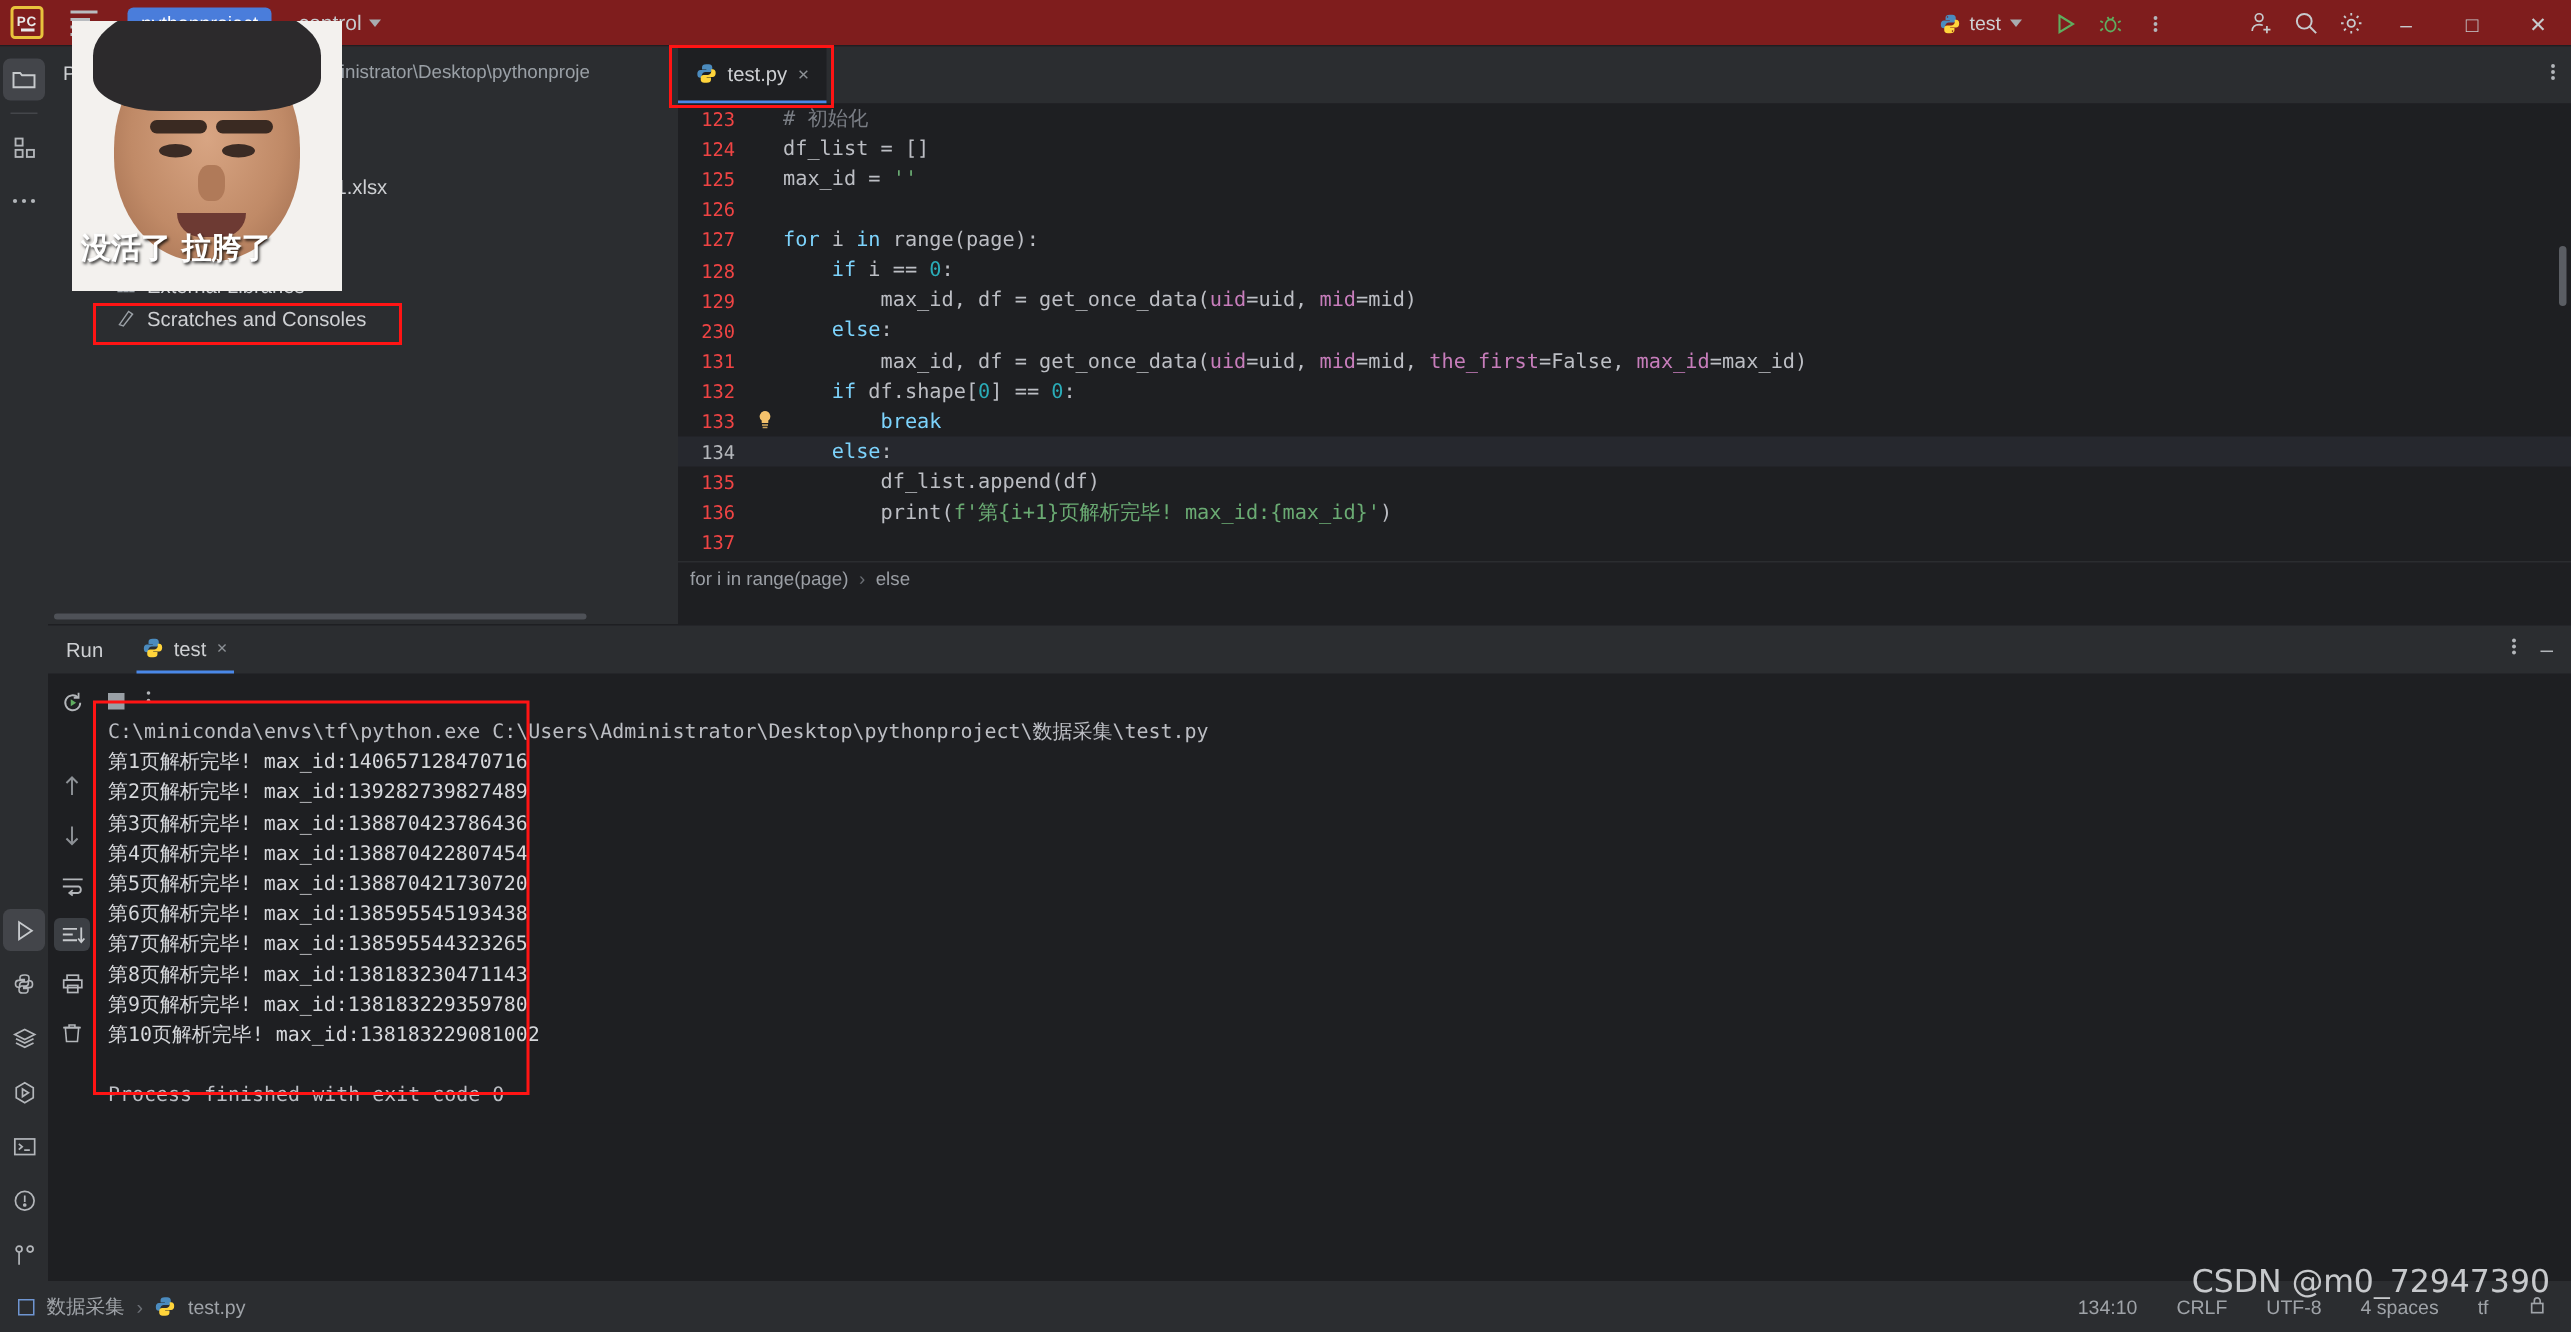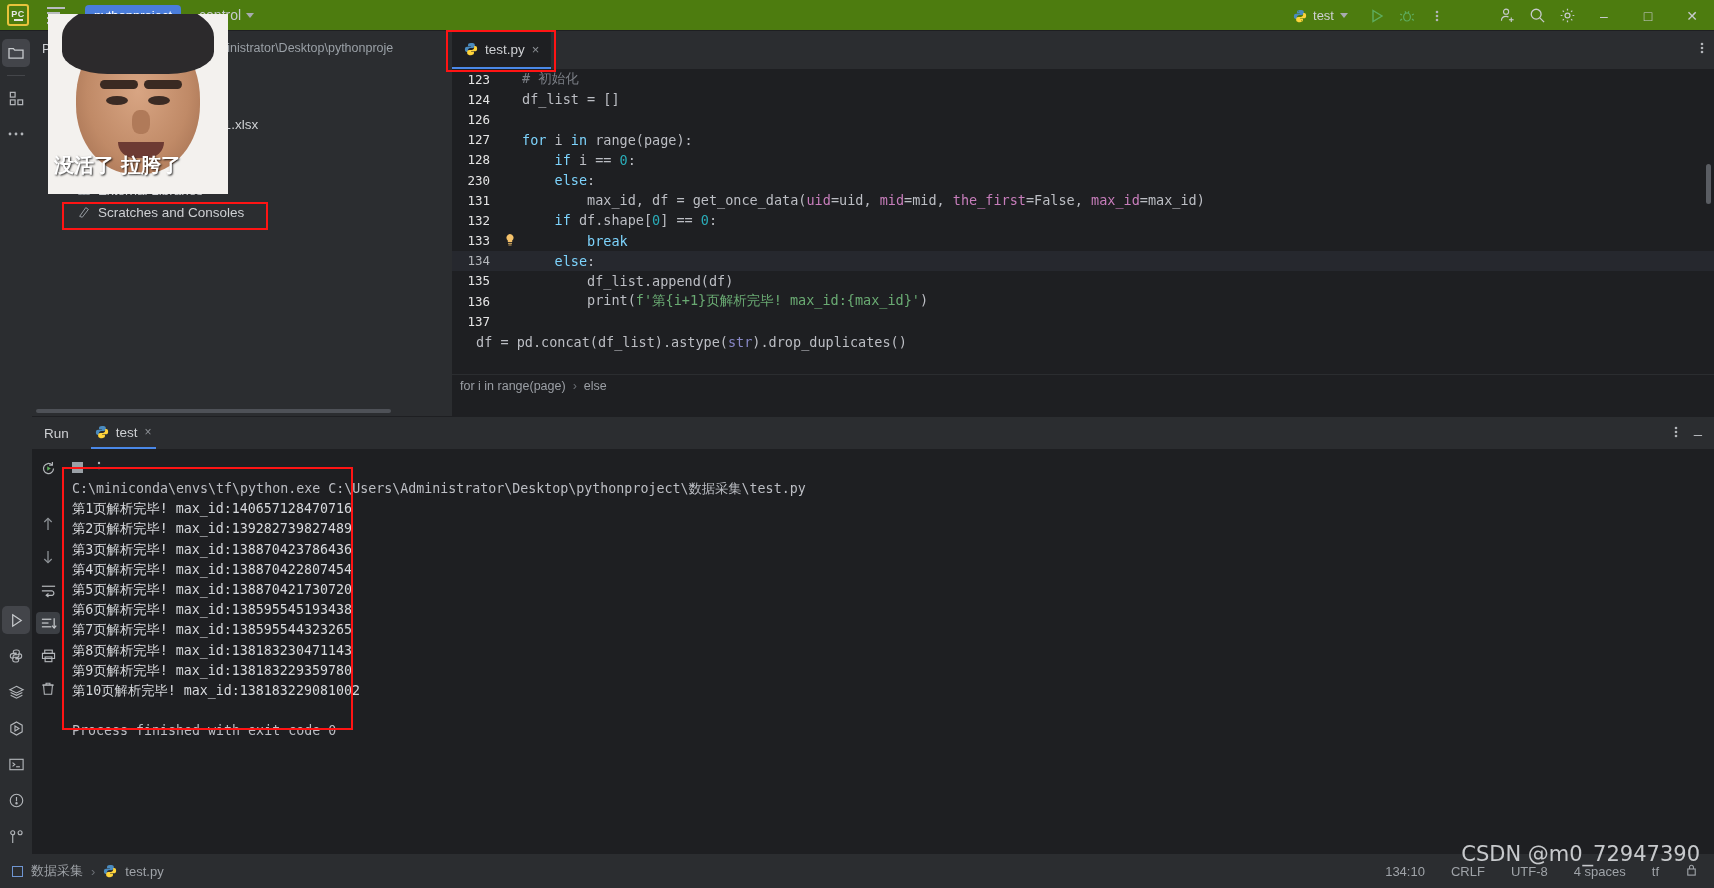--- a/index.html
+++ b/index.html
@@ -7,21 +7,21 @@
     width: 1714px; height: 888px;
     background: #1e1f22;
     font-family: "Liberation Sans", sans-serif;
     overflow: hidden;
   }
   #app { position: relative; width: 1714px; height: 888px; }
 
   
   .titlebar {
     position: absolute; top: 0; left: 0; width: 1714px; height: 31px;
-    background: #4d7c0f; display: flex; align-items: center;
+    background: #7f1d1d; display: flex; align-items: center;
     border-bottom: 1px solid #1e1f22;
   }
   .pc-logo {
     width: 22px; height: 22px; margin-left: 7px;
     border: 2px solid #e8c33c; border-radius: 3px;
     color: #e8e8e8; font-size: 9px; font-weight: bold;
     display: flex; flex-direction: column; align-items: center; justify-content: center;
     line-height: 8px; letter-spacing: .5px;
   }
   .pc-logo i { font-style: normal; }
@@ -76,21 +76,21 @@
   }
   .etab .close { color:#8d9196; font-size:13px; }
   .tab-actions { position:absolute; right:10px; color:#b3b6ba; font-size:16px; }
   .inspect-bar { position:absolute; right:6px; top:42px; display:flex; align-items:center; gap:9px; font-size:12px; }
   .warn-chip { color:#d9b05a; display:flex; align-items:center; gap:3px; }
   .ok-chip { color:#6aa84f; display:flex; align-items:center; gap:3px; }
   .code-area { position:relative; height:305px; overflow:hidden; background:#1e1f22;
     font-family:"DejaVu Sans Mono","Liberation Mono",monospace; font-size:13.5px; }
   .cl { display:flex; height:20.2px; align-items:center; white-space:pre; }
   .cl.current { background:#26282e; }
-  .gutter-num { width:46px; text-align:right; color:#e5e5e5; padding-right:8px; font-size:12.5px; flex:none; }
+  .gutter-num { width:46px; text-align:right; color:#ef4444; padding-right:8px; font-size:12.5px; flex:none; }
   .gutter-num.cur { color:#b4b7bb; }
   .gutter-ic { width:24px; text-align:center; flex:none; font-size:12px; }
   .code-txt { color:#bcbec4; }
   .kw { color:#7dd3fc; }
   .num { color:#2aacb8; }
   .str { color:#6aab73; }
   .argname { color:#c77dbb; }
   .cmt { color:#7a7e85; }
   .builtin { color:#8888c6; }
   .scroll-mark { position:absolute; right:3px; top:95px; width:5px; height:40px; background:#5a5d63; border-radius:3px; }
@@ -396,23 +396,25 @@
           </svg>
         <span>51</span>
       </span>
       <span style="color:#9aa0a6;font-size:11px">▾</span>
     </div>
 
     <div class="code-area">
 
       <div class="cl"><span class="gutter-num">123</span><span class="gutter-ic"></span><span><span class="cmt"># 初始化</span></span></div>
         <div class="cl"><span class="gutter-num">124</span><span class="gutter-ic"></span><span><span class="code-txt">df_list = []</span></span></div>
+        <div class="cl"><span class="gutter-num">125</span><span class="gutter-ic"></span><span><span class="code-txt">max_id = </span><span class="str">''</span></span></div>
         <div class="cl"><span class="gutter-num">126</span><span class="gutter-ic"></span><span></span></div>
         <div class="cl"><span class="gutter-num">127</span><span class="gutter-ic"></span><span><span class="kw">for</span><span class="code-txt"> i </span><span class="kw">in</span><span class="code-txt"> range(page):</span></span></div>
         <div class="cl"><span class="gutter-num">128</span><span class="gutter-ic"></span><span><span class="code-txt">    </span><span class="kw">if</span><span class="code-txt"> i == </span><span class="num">0</span><span class="code-txt">:</span></span></div>
+        <div class="cl"><span class="gutter-num">129</span><span class="gutter-ic"></span><span><span class="code-txt">        max_id, df = get_once_data(</span><span class="argname">uid</span><span class="code-txt">=uid, </span><span class="argname">mid</span><span class="code-txt">=mid)</span></span></div>
         <div class="cl"><span class="gutter-num">230</span><span class="gutter-ic"></span><span><span class="code-txt">    </span><span class="kw">else</span><span class="code-txt">:</span></span></div>
         <div class="cl"><span class="gutter-num">131</span><span class="gutter-ic"></span><span><span class="code-txt">        max_id, df = get_once_data(</span><span class="argname">uid</span><span class="code-txt">=uid, </span><span class="argname">mid</span><span class="code-txt">=mid, </span><span class="argname">the_first</span><span class="code-txt">=False, </span><span class="argname">max_id</span><span class="code-txt">=max_id)</span></span></div>
         <div class="cl"><span class="gutter-num">132</span><span class="gutter-ic"></span><span><span class="code-txt">    </span><span class="kw">if</span><span class="code-txt"> df.shape[</span><span class="num">0</span><span class="code-txt">] == </span><span class="num">0</span><span class="code-txt">:</span></span></div>
         <div class="cl"><span class="gutter-num">133</span><span class="gutter-ic"><svg width="12" height="13" viewBox="0 0 12 13">
               <path d="M6 1a3.6 3.6 0 0 1 2.2 6.4V9H3.8V7.4A3.6 3.6 0 0 1 6 1z" fill="#f5c26b"></path>
               <rect x="4" y="9.8" width="4" height="1.1" fill="#c9a15a"></rect>
               <rect x="4.4" y="11.5" width="3.2" height="1" fill="#c9a15a"></rect>
             </svg></span><span><span class="code-txt">        </span><span class="kw">break</span></span></div>
         <div class="cl current"><span class="gutter-num cur">134</span><span class="gutter-ic"></span><span><span class="code-txt">    </span><span class="kw">else</span><span class="code-txt">:</span></span></div>
         <div class="cl"><span class="gutter-num">135</span><span class="gutter-ic"></span><span><span class="code-txt">        df_list.append(df)</span></span></div>

